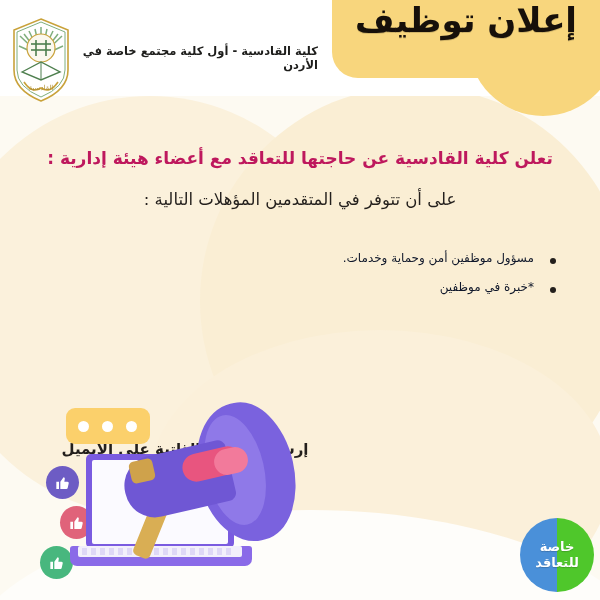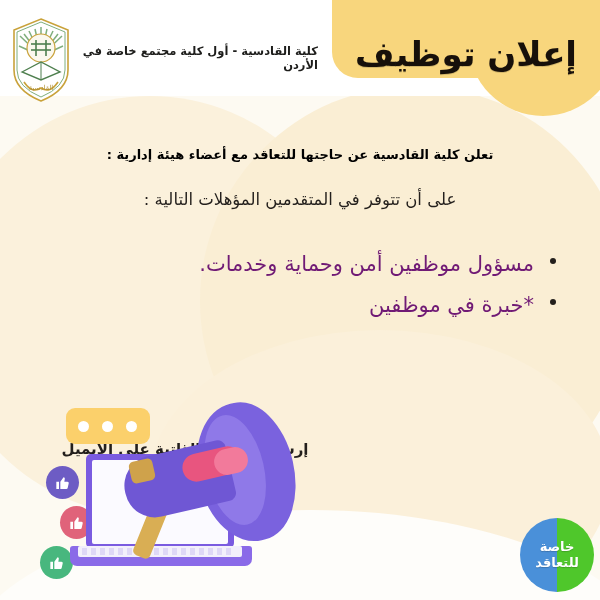--- a/index.html
+++ b/index.html
@@ -60,50 +60,50 @@
     font-size:11.5px;font-weight:bold;color:#1d1d1b;
     letter-spacing:0;
     direction:rtl;
   }
   .title-banner{
     position:absolute;left:332px;top:0;
     width:268px;height:78px;
     background:#f8d67d;
     border-bottom-right-radius:0;
     border-bottom-left-radius:26px;
-    display:flex;align-items:flex-end;justify-content:center;
+    display:flex;align-items:flex-start;justify-content:center;
   }
   .title-banner .title-text{
     font-size:34px;font-weight:bold;color:#17100a;
     letter-spacing:0;
     padding-bottom:4px;
     text-shadow:0 1px 0 rgba(0,0,0,.15);
   }
 
   
   .content{position:absolute;left:0;top:0;width:600px;height:600px;}
   .lead{
     position:absolute;right:40px;top:146px;width:520px;
     text-align:center;
-    font-size:13px;font-weight:bold;color:#000000;
+    font-size:17px;font-weight:bold;color:#be185d;
     line-height:1.45;
   }
   .sub{
     position:absolute;right:40px;top:188px;width:520px;
     text-align:center;
     font-size:16.5px;font-weight:normal;color:#231f1c;
     line-height:1.45;
   }
   .bullets{
     position:absolute;right:40px;top:250px;width:480px;
     list-style:none;margin:0;padding:0;
   }
   .bullets li{
     position:relative;
-    font-size:21px;color:#701a75;
+    font-size:12px;color:#0f172a;
     line-height:1.35;
     padding-right:26px;
     margin-bottom:13px;
     text-align:right;
   }
   .bullets li .dot{
     position:absolute;right:4px;top:8px;
     width:6px;height:6px;border-radius:50%;
     background:#231f1c;
   }

